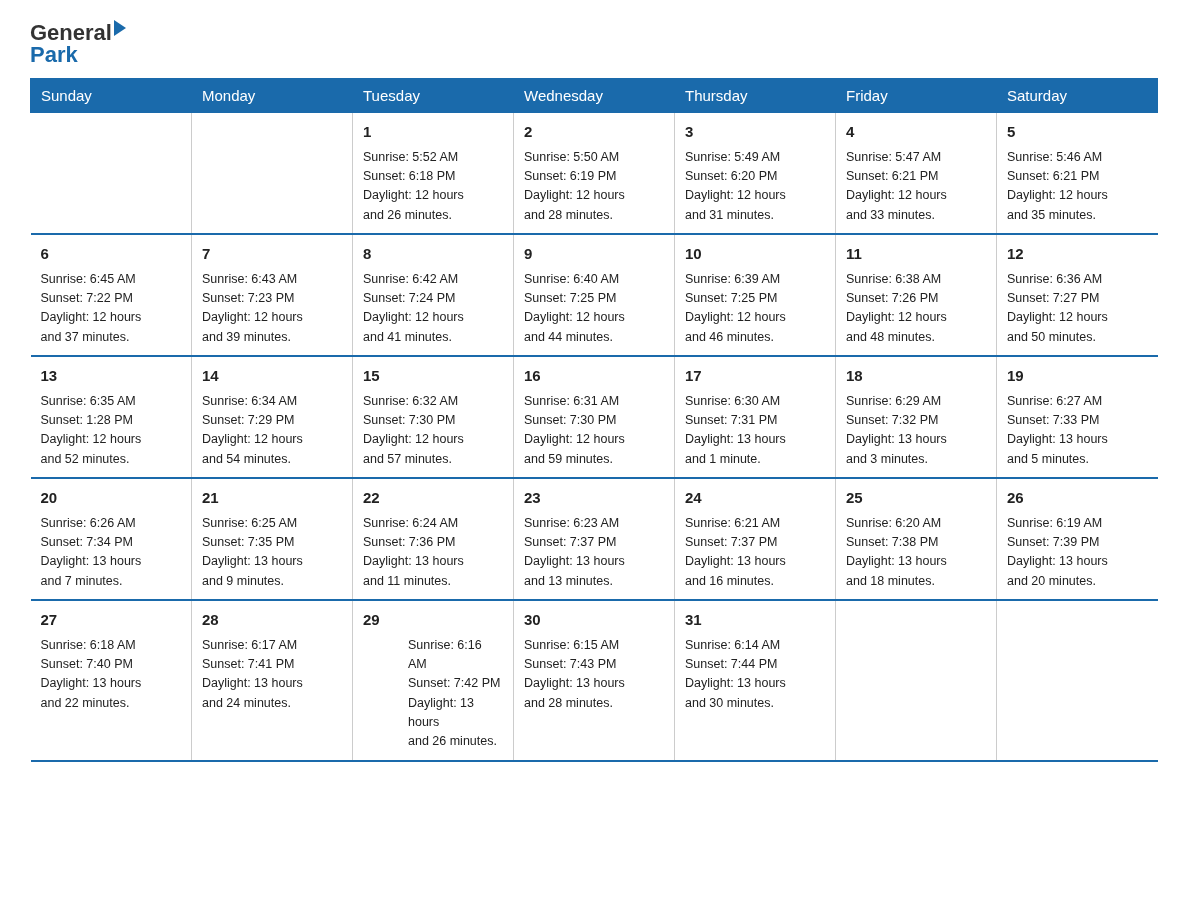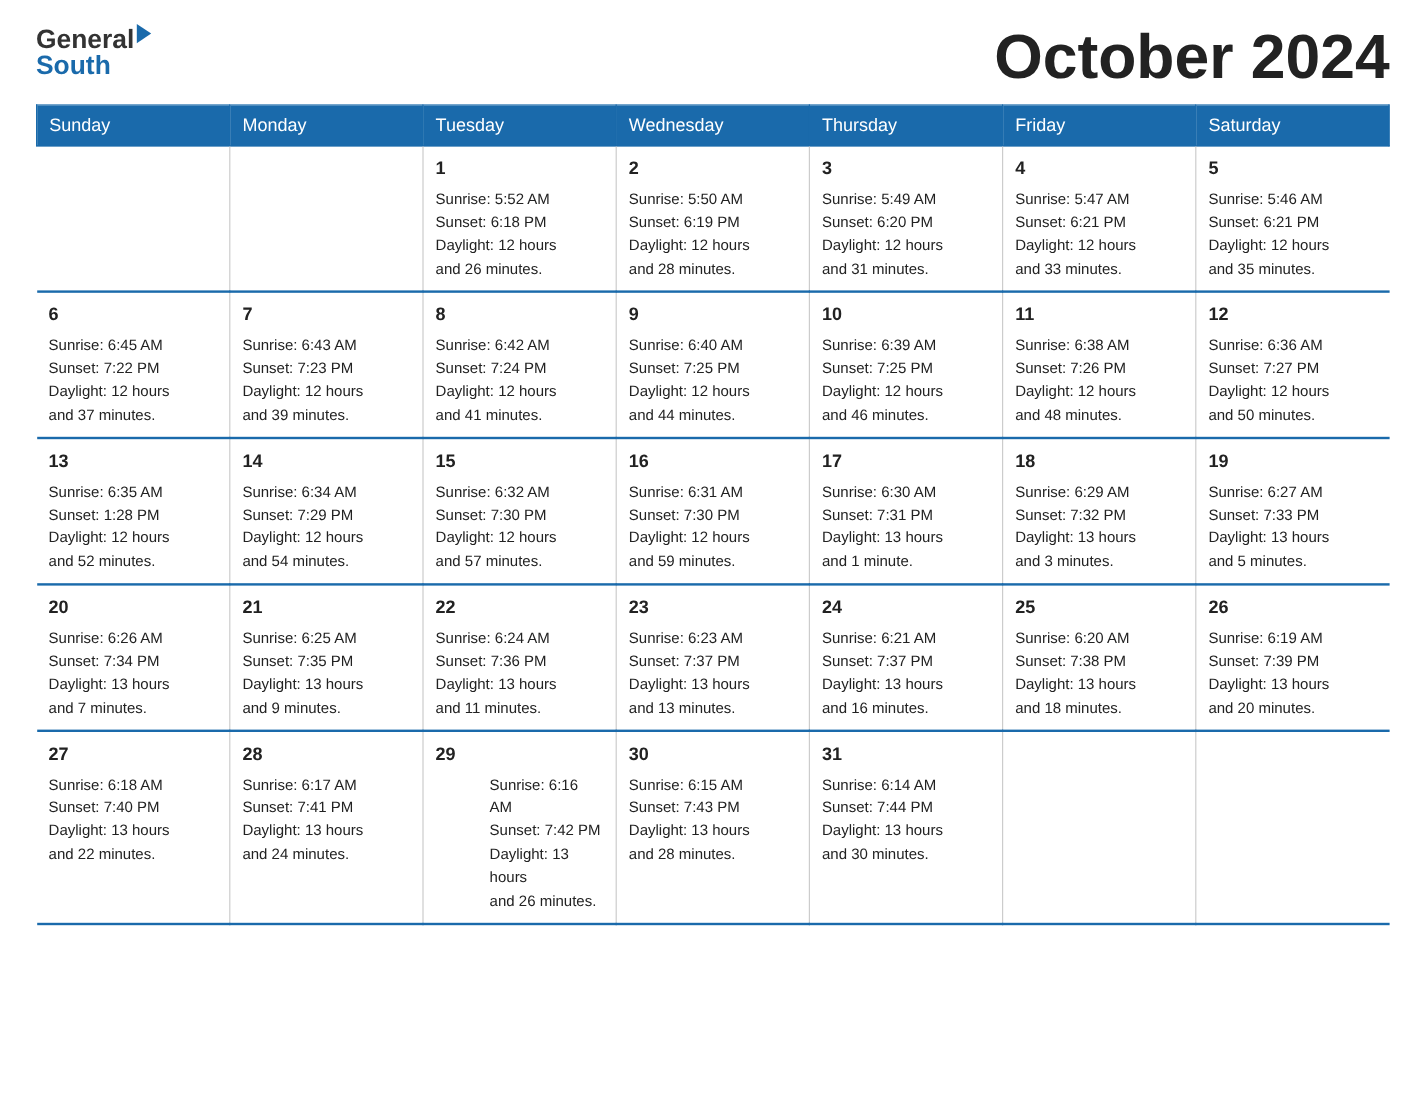--- a/index.html
+++ b/index.html
@@ -108,25 +108,24 @@
 </head>
 <body>
 
 <div class="header-row">
   <div class="logo-wrapper">
     <div class="logo-line1">
       <span class="logo-text-general">General</span>
       <span class="logo-arrow"></span>
     </div>
     <div class="logo-line2">
-      <span class="logo-text-blue">South</span>
+      <span class="logo-text-blue">Park</span>
     </div>
   </div>
   <div class="title-block">
-    <div class="page-title">October 2024</div>
   </div>
 </div>
 
 <table class="calendar">
   <thead>
     <tr>
     <th>Sunday</th>
         <th>Monday</th>
         <th>Tuesday</th>
         <th>Wednesday</th>

